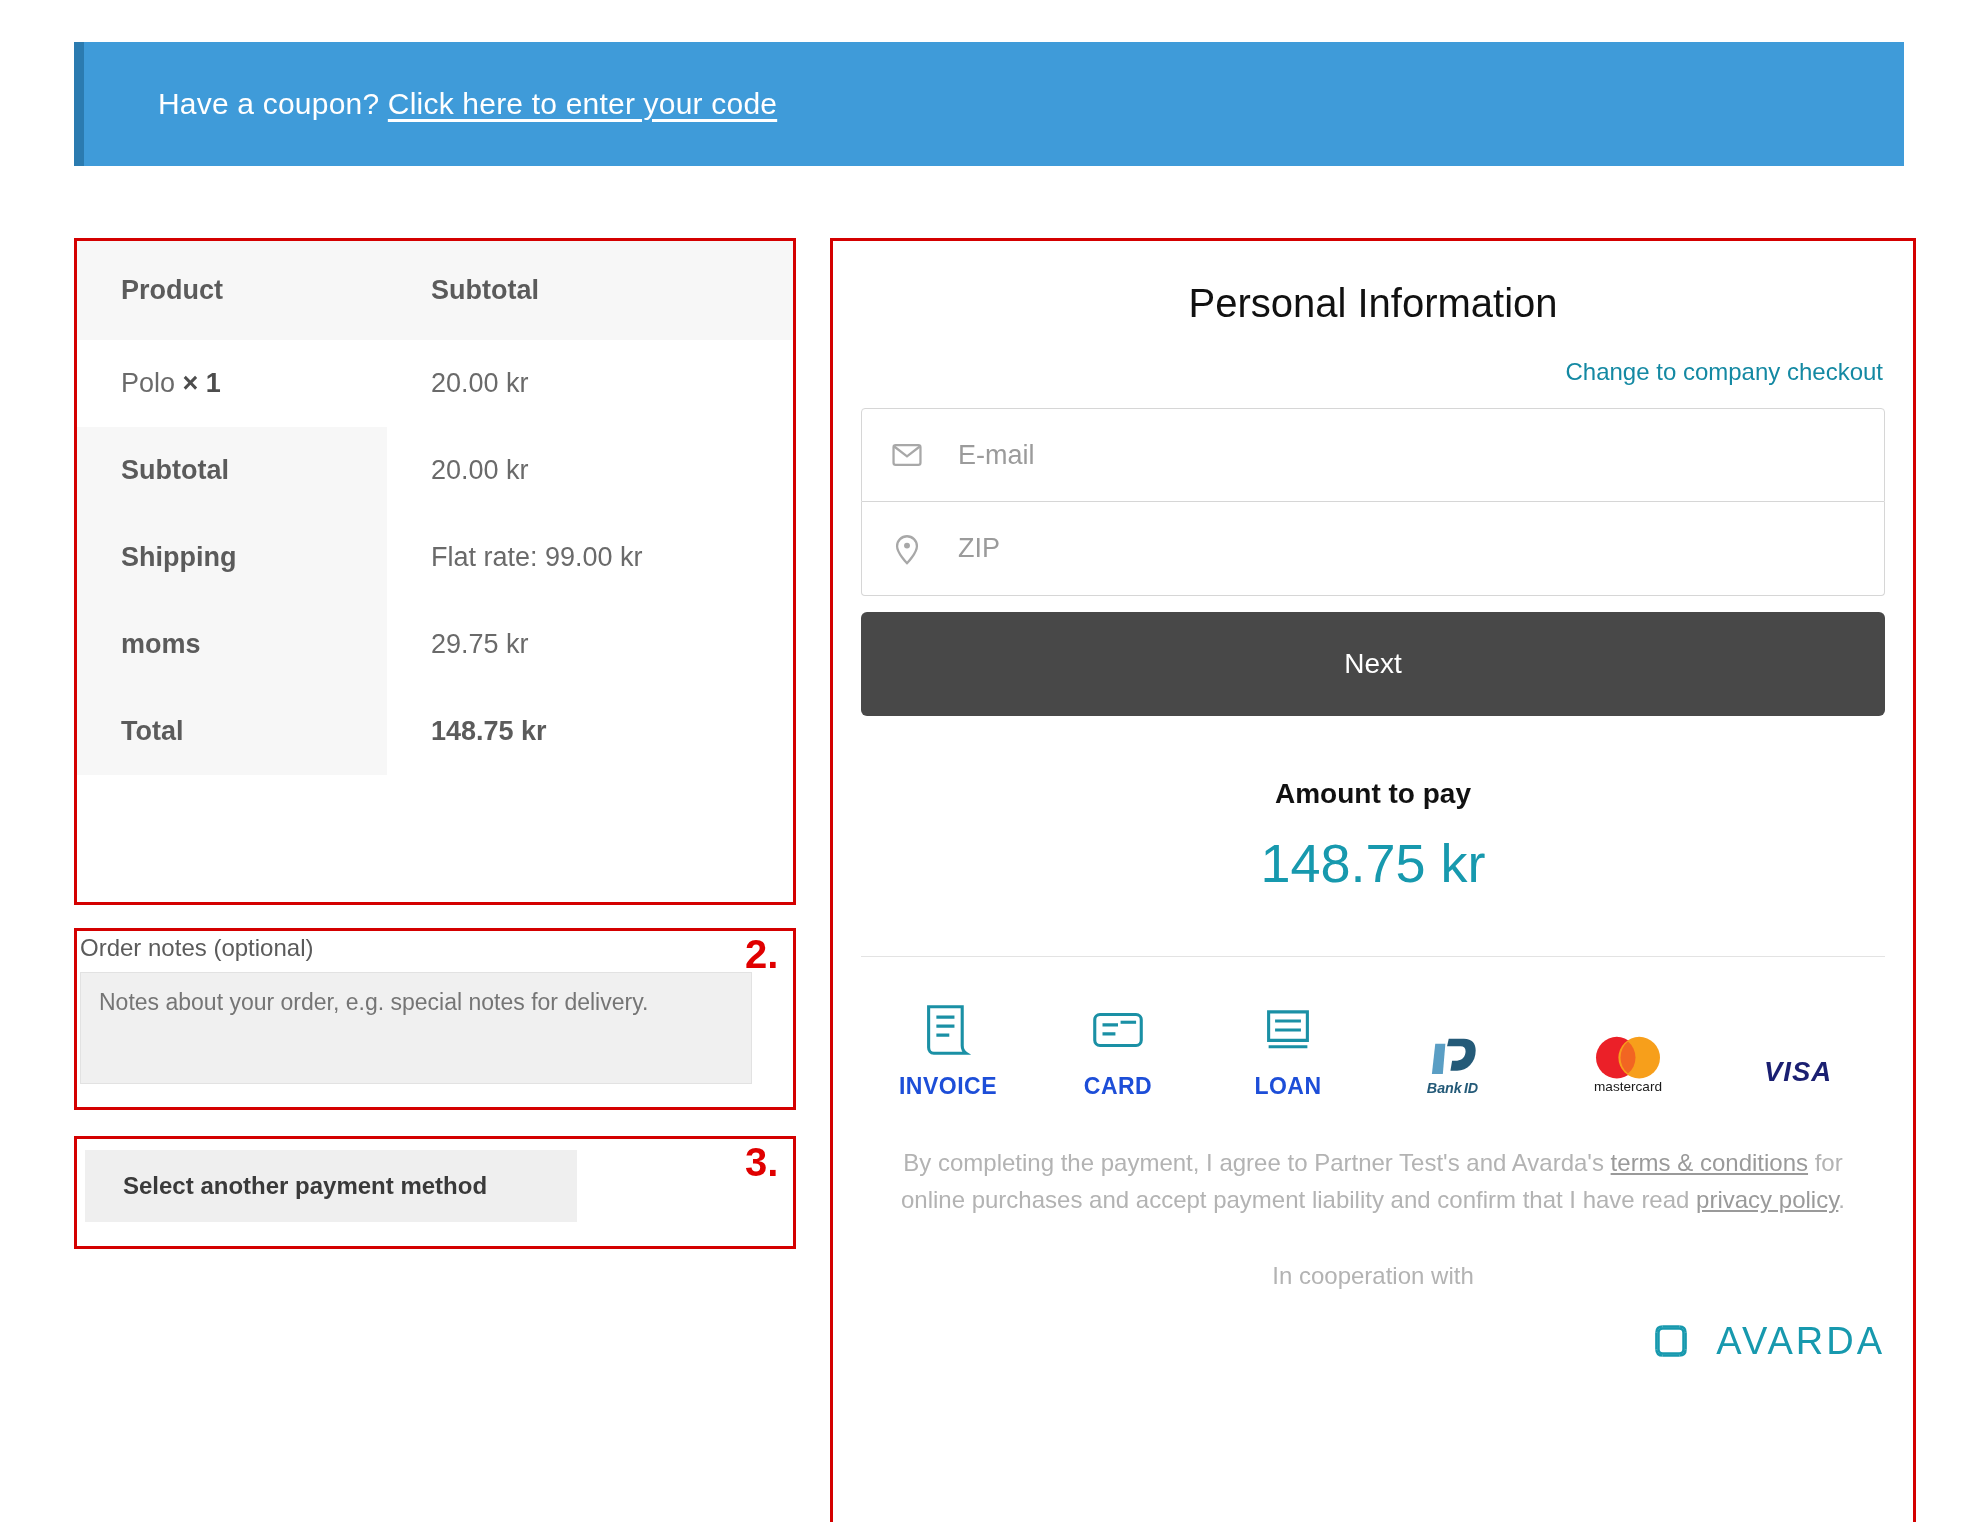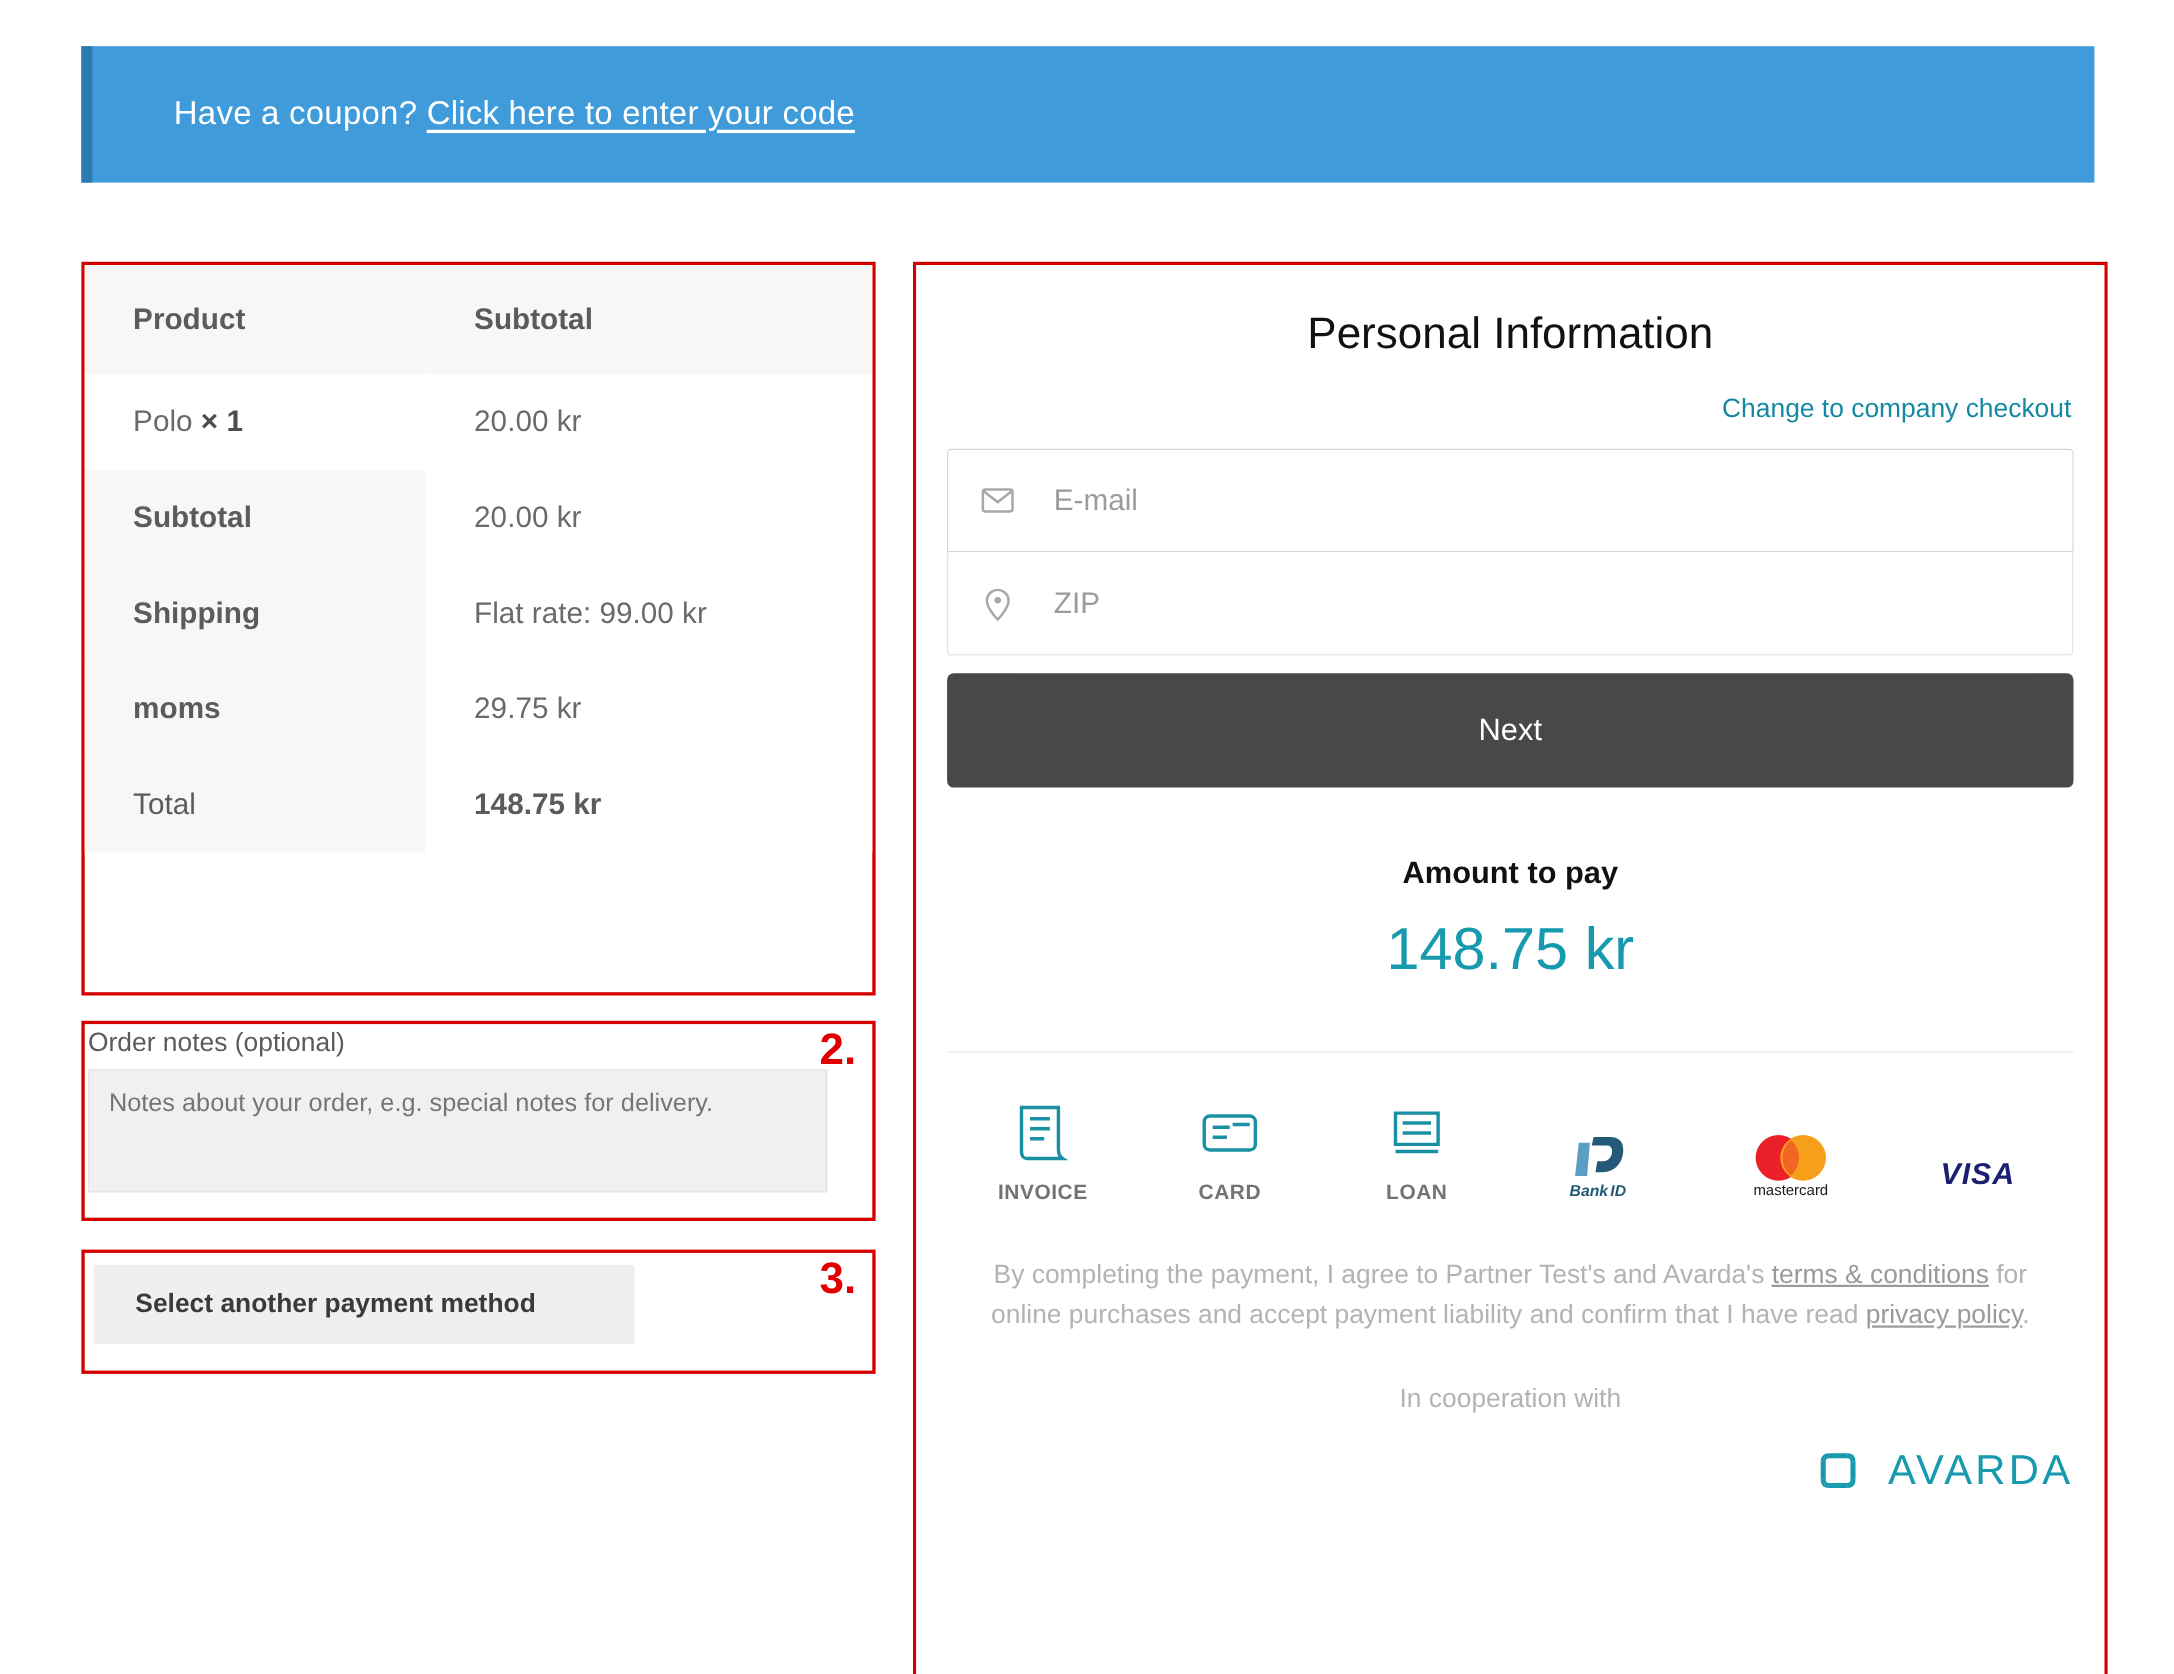--- a/index.html
+++ b/index.html
@@ -67,21 +67,21 @@
     color: #5b5b5b;
     background: #f7f7f7;
     padding-top: 34px; padding-bottom: 34px;
   }
   .order-table th.col-label { width: 310px; }
   .order-table tbody tr.row-product td { background: #ffffff; }
   .order-table tbody tr.row-total td.cell-label { background: #f7f7f7; }
   .order-table tbody tr.row-total td.cell-value { background: #ffffff; }
   .order-table td.cell-label { font-weight: bold; color: #5b5b5b; }
   .order-table td.cell-value { color: #6a6a6a; }
-  .order-table tr.grand td { font-weight: normal; }
+  .order-table tr.grand td { font-weight: bold; }
   .order-table tr.grand td.cell-value { font-weight: bold; color: #5b5b5b; }
   .prod-name { color: #6a6a6a; }
   .prod-qty  { font-weight: bold; color: #4d4d4d; }
 
   
   .notes-wrap { position: absolute; left: 80px; top: 934px; width: 710px; }
   .notes-label {
     font-size: 24px; color: #5b5b5b;
     display: block; margin-bottom: 10px;
   }
@@ -190,22 +190,22 @@
   .divider { height: 1px; background: #e3e3e3; margin: 62px 0 0 0; }
 
   .pay-icons {
     display: flex; align-items: flex-end; justify-content: center;
     gap: 52px;
     margin-top: 42px;
   }
   .pay-item { text-align: center; width: 118px; }
   .pay-caption {
     margin-top: 8px;
-    font-size: 19px; font-weight: bold;
-    color: #737373; letter-spacing: .5px;
+    font-size: 23px; font-weight: bold;
+    color: #1d4ed8; letter-spacing: .5px;
   }
 
   .terms {
     text-align: center;
     color: #b3b3b3;
     font-size: 24px;
     line-height: 1.55;
     margin-top: 44px;
     padding: 0 14px;
   }

